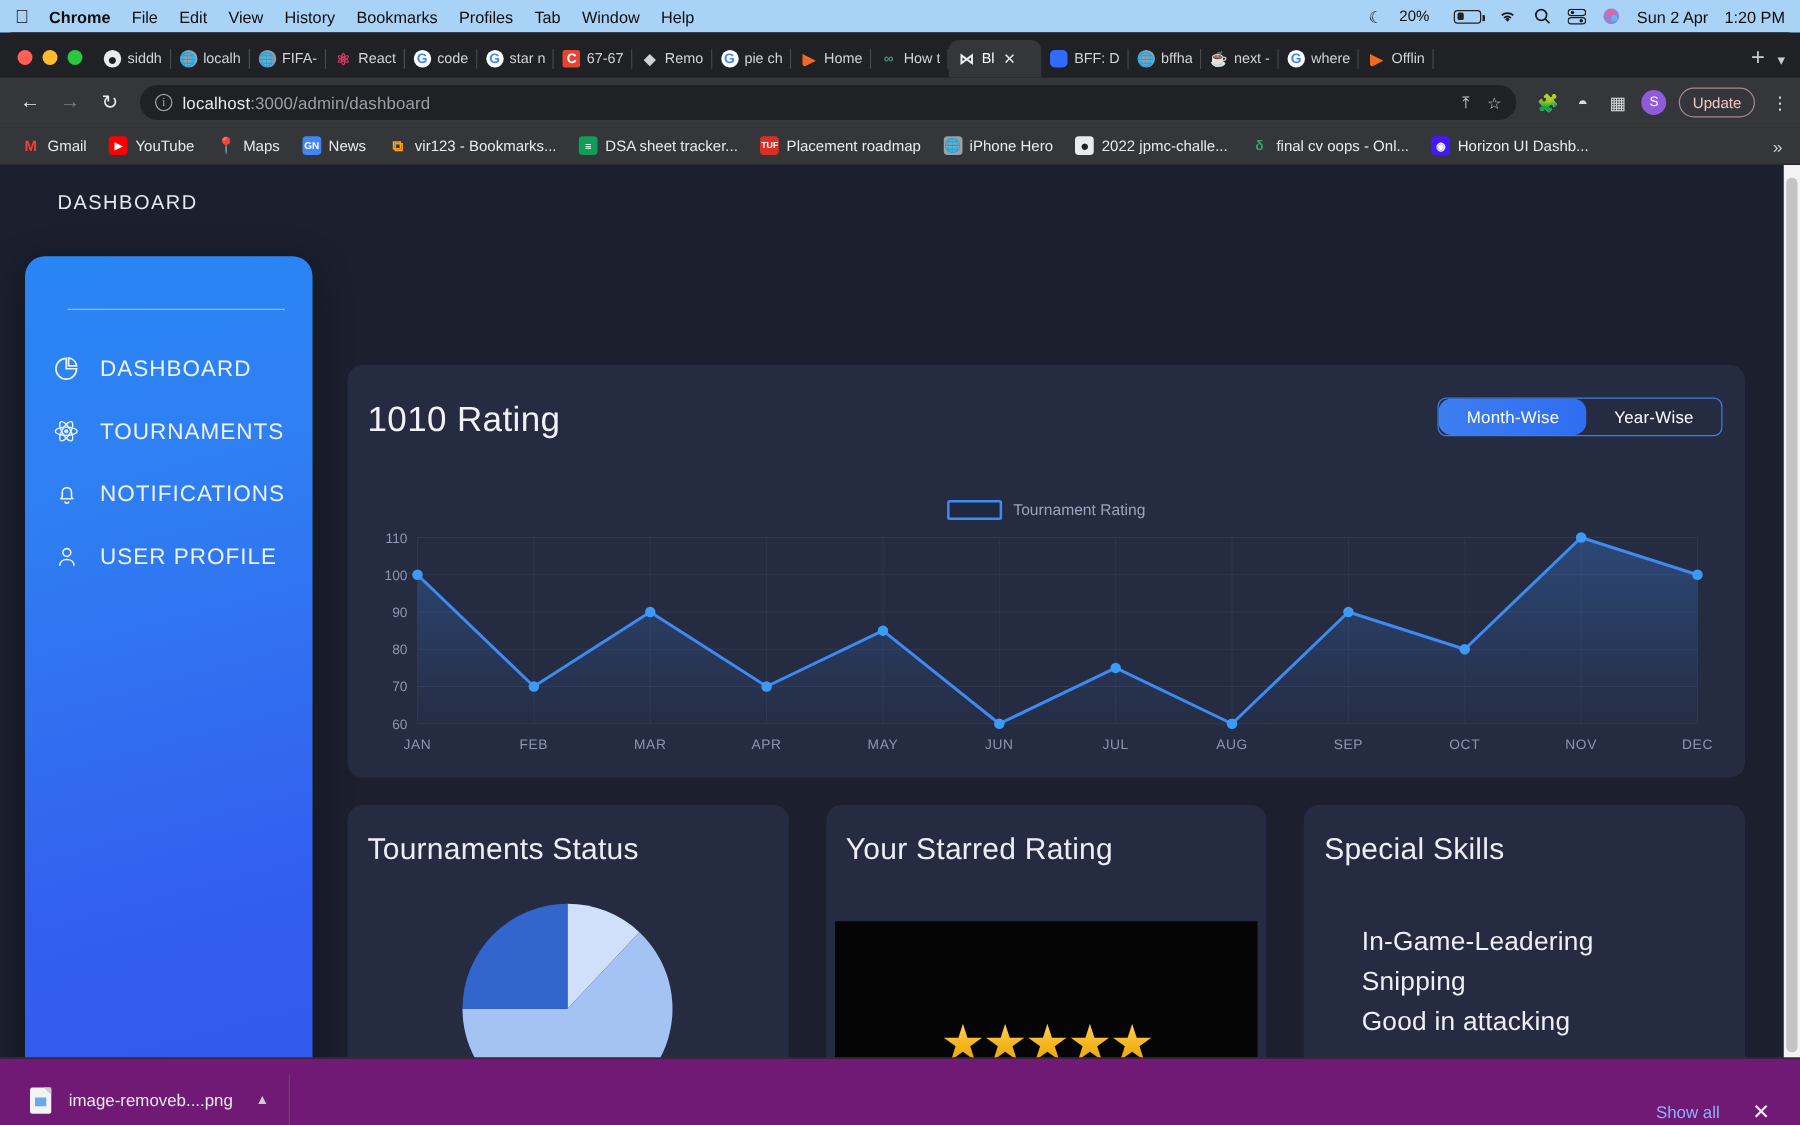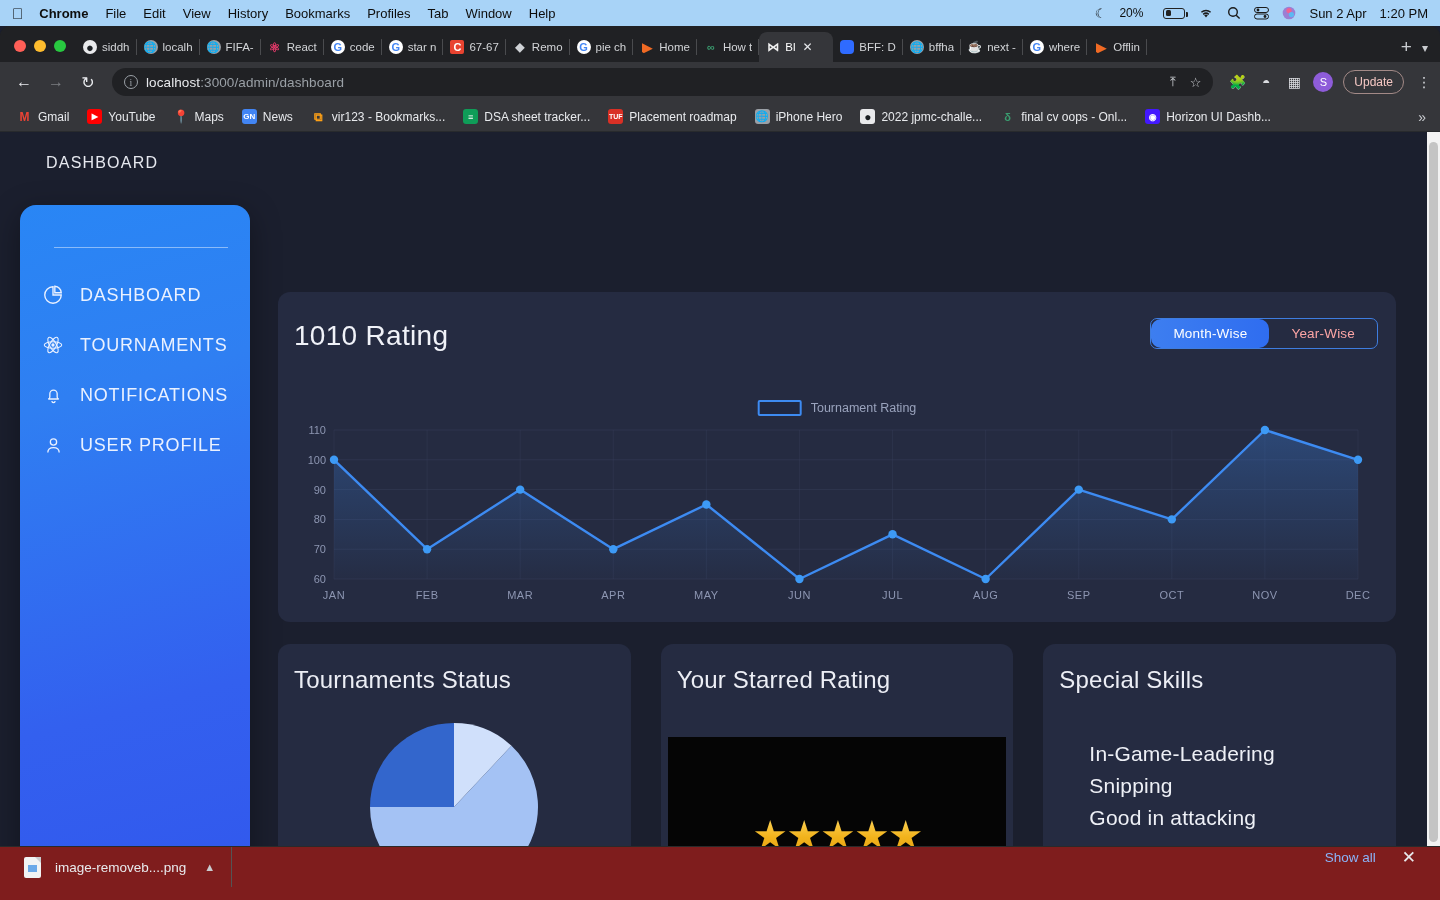--- a/index.html
+++ b/index.html
@@ -193,21 +193,21 @@
   .card { background: #252b41; border-radius: 12px; }
 
   .chart-card { padding: 22px 18px 18px 16px; height: 330px; position: relative; }
   .chart-sub { font-size: 12.5px; color: #9aa3bd; letter-spacing: .4px; margin-left: 0; }
   .chart-title { font-size: 28px; color: #f0f2f8; font-weight: 300; margin-top: 6px; letter-spacing: .3px; }
 
   .seg {
     position: absolute; right: 18px; top: 26px;
     display: flex; border: 1px solid #3e7de0; border-radius: 7px; overflow: hidden;
   }
-  .seg-btn { font-size: 13.5px; padding: 7px 22px; color: #fca5a5; background: transparent; letter-spacing:.2px;}
+  .seg-btn { font-size: 13.5px; padding: 7px 22px; color: #ffffff; background: transparent; letter-spacing:.2px;}
   .seg-btn.active {
     background: linear-gradient(90deg,#3d7ef0,#2f6df0); color: #fff; border-radius: 10px;
   }
 
   .legend {
     position: absolute; left: 50%; transform: translateX(-50%); top: 108px;
     display: flex; align-items: center; gap: 9px;
   }
   .legend-swatch { width: 44px; height: 16px; border: 2px solid #3d8bf2; background: #202841; border-radius: 2px; }
   .legend-label { font-size: 12.5px; color: #9aa3bd; }
@@ -229,21 +229,21 @@
   }
   .star { font-size: 40px; line-height: 1; letter-spacing: -2px; }
 
   .skills-card { height: 240px; }
   .skills-list { padding: 44px 0 0 46px; }
   .skill { font-size: 21px; color: #eef0f6; line-height: 1.52; font-weight: 300; letter-spacing: .2px; }
 
   
   .downloads {
     position: absolute; left: 0; bottom: 0; width: 1440px; height: 54px;
-    background: #7f1d1d; display: flex; align-items: flex-start; padding: 0 18px;
+    background: #701a75; display: flex; align-items: flex-end; padding: 0 18px;
     border-top: 1px solid #2a2a2a;
   }
   .dl-item {
     display: flex; align-items: center; gap: 14px; padding: 6px 16px 6px 6px;
     border-right: 1px solid #545454; height: 40px;
   }
   .dl-file-icon {
     width: 17px; height: 21px; background: #f1f3f4; border-radius: 2px;
     position: relative; display:flex; align-items:center; justify-content:center;
   }

